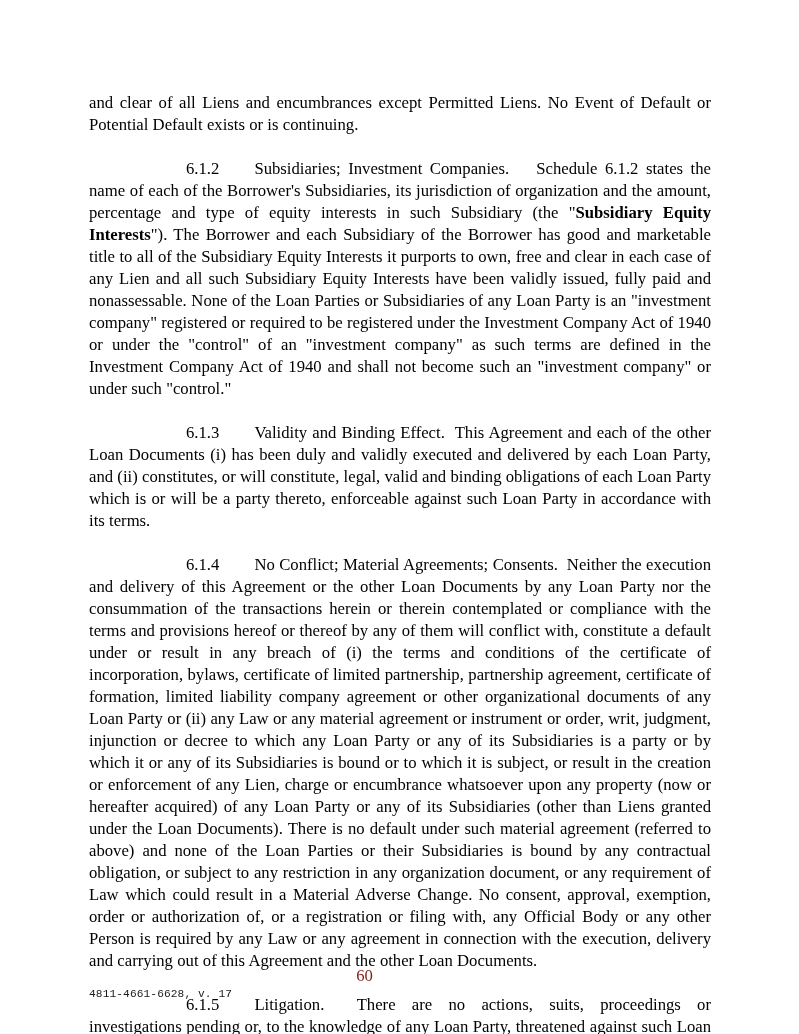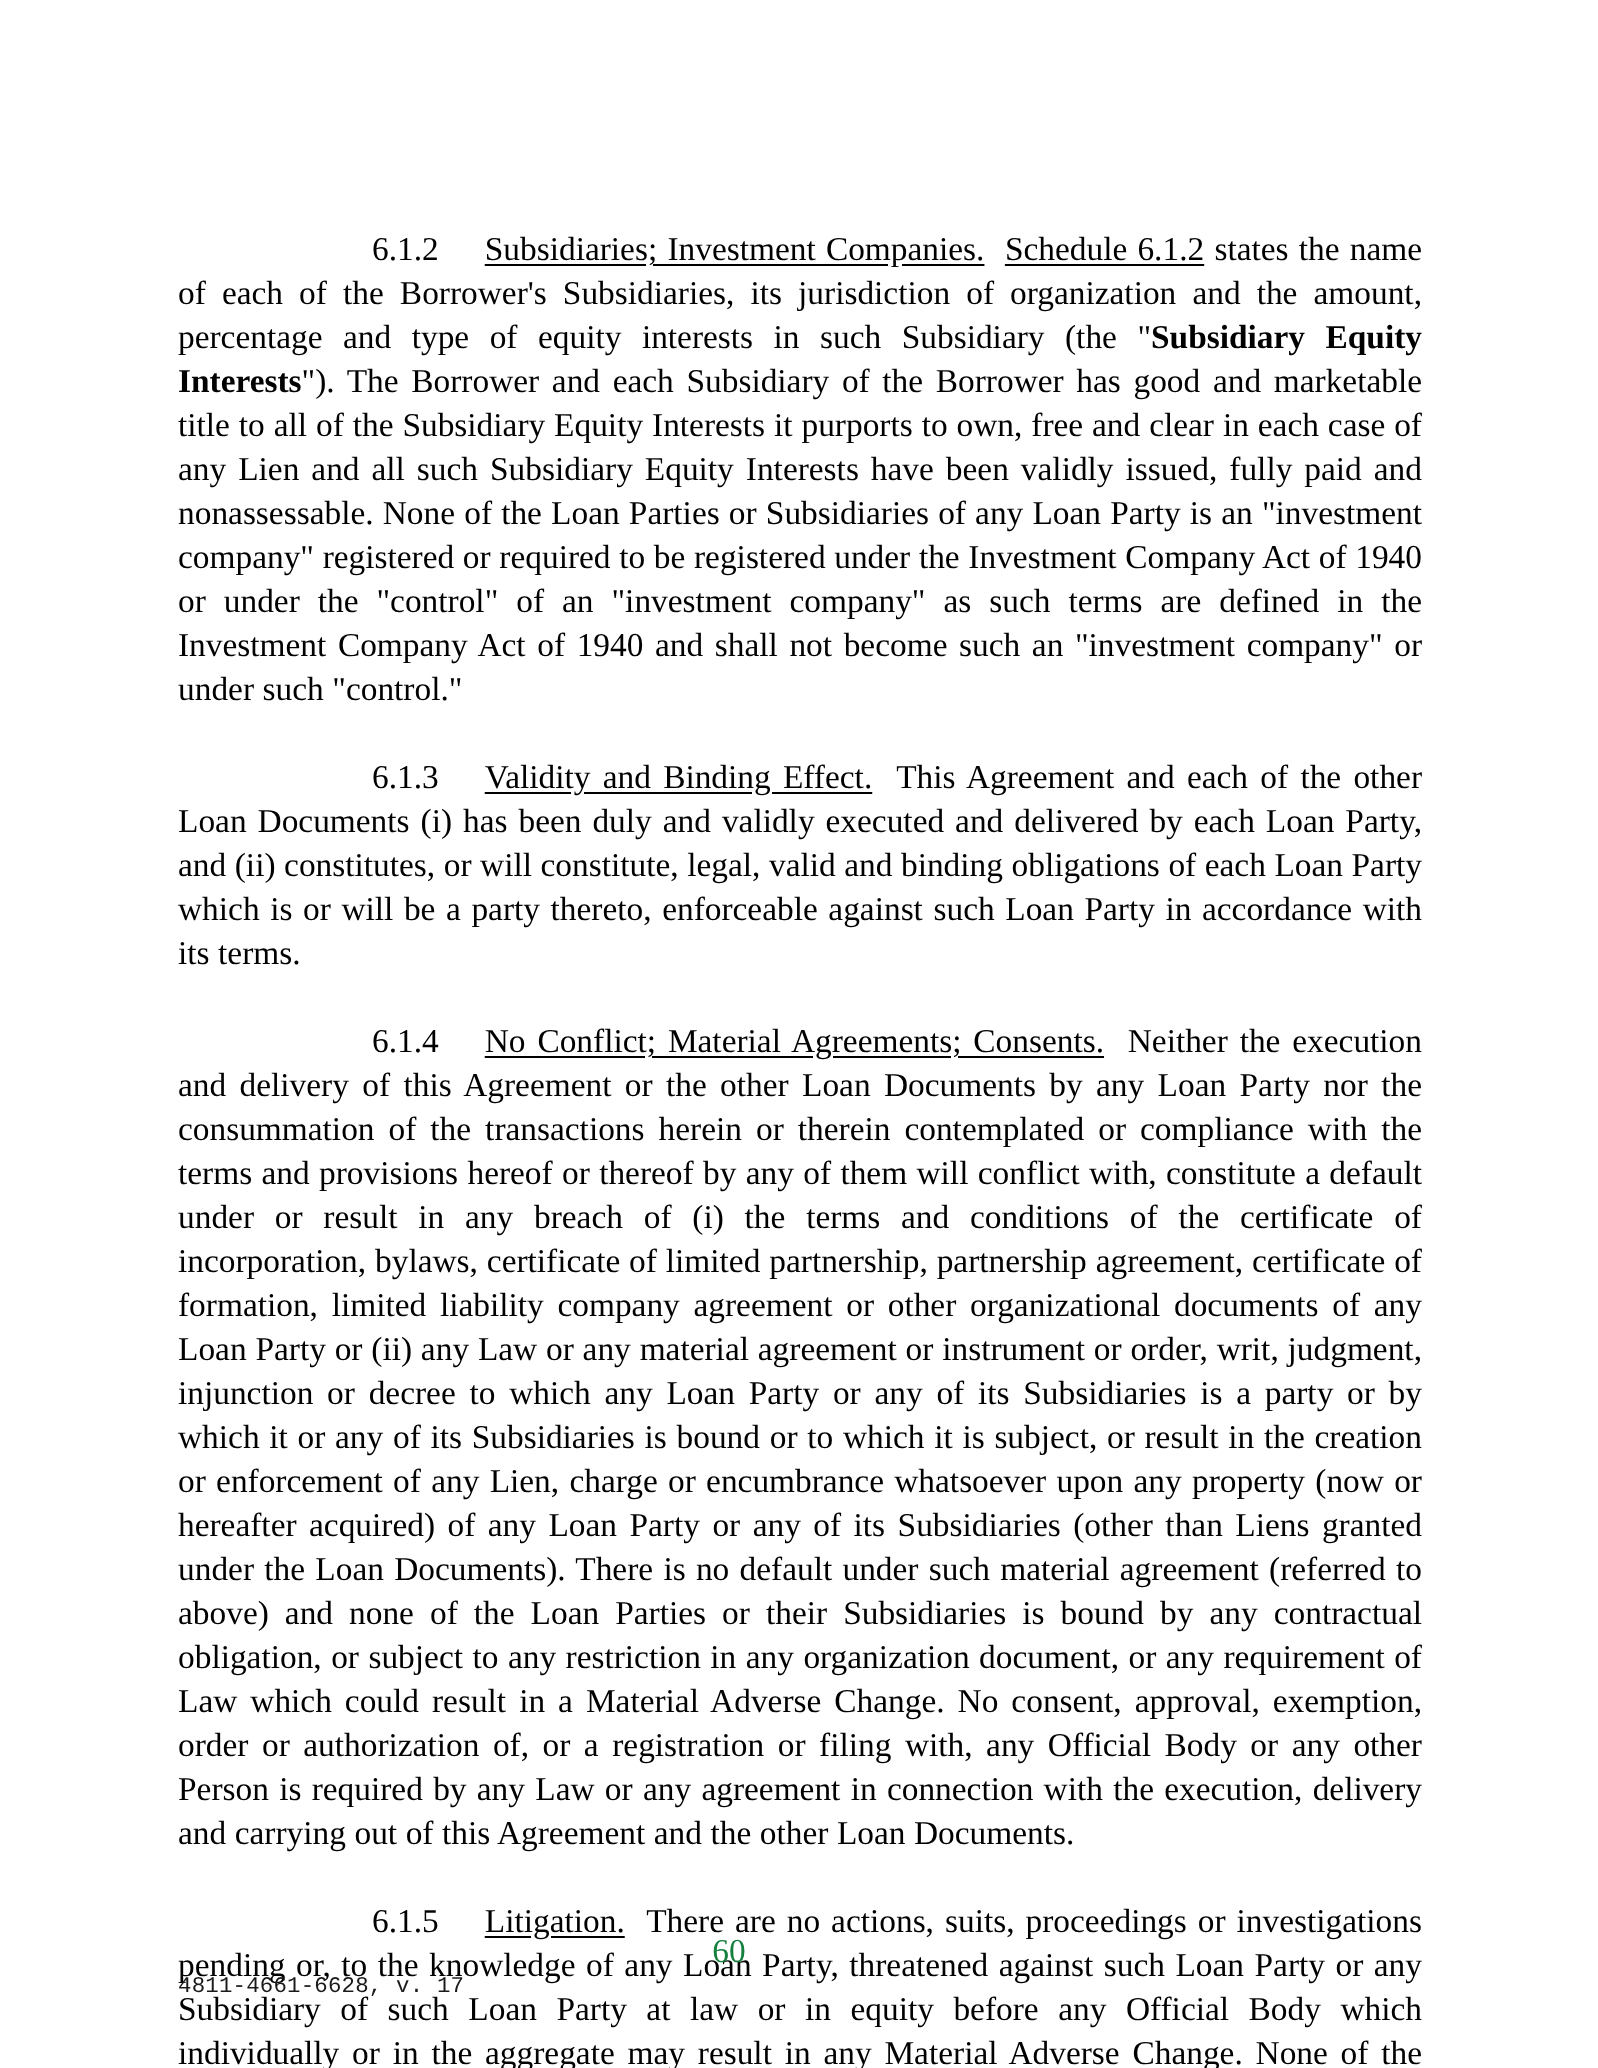--- a/index.html
+++ b/index.html
@@ -53,58 +53,59 @@
     display: inline-block;
     width: 97px;
   }
 
   .tabgap {
     display: inline-block;
     width: 23px;
   }
 
   .u {
-    text-decoration: underline;
     text-underline-offset: 1.5px;
+    margin-left: 12px;
   }
 
   .b {
     font-weight: bold;
   }
 
   .footer-page {
     position: absolute;
     left: 0;
     top: 966px;
     width: 729px;
     text-align: center;
     font-family: "Liberation Serif", "DejaVu Serif", serif;
     font-size: 16.7px;
     line-height: 20px;
-    color: #15803d;
+    color: #7f1d1d;
   }
 
   .footer-docid {
     position: absolute;
     left: 89px;
     top: 987px;
     font-family: Liberation Mono, monospace;
     font-size: 11.2px;
     line-height: 14px;
     letter-spacing: 0.1px;
     color: #1a1a1a;
   }
 </style>
 </head>
 <body>
 
 <div class="page">
 
   <div class="content">
 
+    <p class="para"><span>and clear of all Liens and encumbrances except Permitted Liens.  No Event of Default or Potential Default exists or is continuing.</span></p>
 
     <p class="para spaced"><span class="indent"></span><span>6.1.2</span><span class="tabgap"></span><span class="u">Subsidiaries; Investment Companies.</span>&nbsp; <span class="u">Schedule 6.1.2</span><span> states the name of each of the Borrower's Subsidiaries, its jurisdiction of organization and the amount, percentage and type of equity interests in such Subsidiary (the "</span><span class="b">Subsidiary Equity Interests</span><span>"). The Borrower and each Subsidiary of the Borrower has good and marketable title to all of the Subsidiary Equity Interests it purports to own, free and clear in each case of any Lien and all such Subsidiary Equity Interests have been validly issued, fully paid and nonassessable.  None of the Loan Parties or Subsidiaries of any Loan Party is an "investment company" registered or required to be registered under the Investment Company Act of 1940 or under the "control" of an "investment company" as such terms are defined in the Investment Company Act of 1940 and shall not become such an "investment company" or under such "control."</span></p>
 
     <p class="para spaced"><span class="indent"></span><span>6.1.3</span><span class="tabgap"></span><span class="u">Validity and Binding Effect.</span>&nbsp; <span>This Agreement and each of the other Loan Documents (i) has been duly and validly executed and delivered by each Loan Party, and (ii) constitutes, or will constitute, legal, valid and binding obligations of each Loan Party which is or will be a party thereto, enforceable against such Loan Party in accordance with its terms.</span></p>
 
     <p class="para spaced"><span class="indent"></span><span>6.1.4</span><span class="tabgap"></span><span class="u">No Conflict; Material Agreements; Consents.</span>&nbsp; <span>Neither the execution and delivery of this Agreement or the other Loan Documents by any Loan Party nor the consummation of the transactions herein or therein contemplated or compliance with the terms and provisions hereof or thereof by any of them will conflict with, constitute a default under or result in any breach of (i) the terms and conditions of the certificate of incorporation, bylaws, certificate of limited partnership, partnership agreement, certificate of formation, limited liability company agreement or other organizational documents of any Loan Party or (ii) any Law or any material agreement or instrument or order, writ, judgment, injunction or decree to which any Loan Party or any of its Subsidiaries is a party or by which it or any of its Subsidiaries is bound or to which it is subject, or result in the creation or enforcement of any Lien, charge or encumbrance whatsoever upon any property (now or hereafter acquired) of any Loan Party or any of its Subsidiaries (other than Liens granted under the Loan Documents).  There is no default under such material agreement (referred to above) and none of the Loan Parties or their Subsidiaries is bound by any contractual obligation, or subject to any restriction in any organization document, or any requirement of Law which could result in a Material Adverse Change.  No consent, approval, exemption, order or authorization of, or a registration or filing with, any Official Body or any other Person is required by any Law or any agreement in connection with the execution, delivery and carrying out of this Agreement and the other Loan Documents.</span></p>
 
     <p class="para spaced"><span class="indent"></span><span>6.1.5</span><span class="tabgap"></span><span class="u">Litigation.</span>&nbsp; <span>There are no actions, suits, proceedings or investigations pending or, to the knowledge of any Loan Party, threatened against such Loan Party or any Subsidiary of such Loan Party at law or in equity before any Official Body which individually or in the aggregate may result in any Material Adverse Change.  None of the Loan Parties or any Subsidiaries of any Loan Party is in violation of any order, writ, injunction or any decree of any Official Body which may result in any Material Adverse Change.</span></p>
 
   </div>

